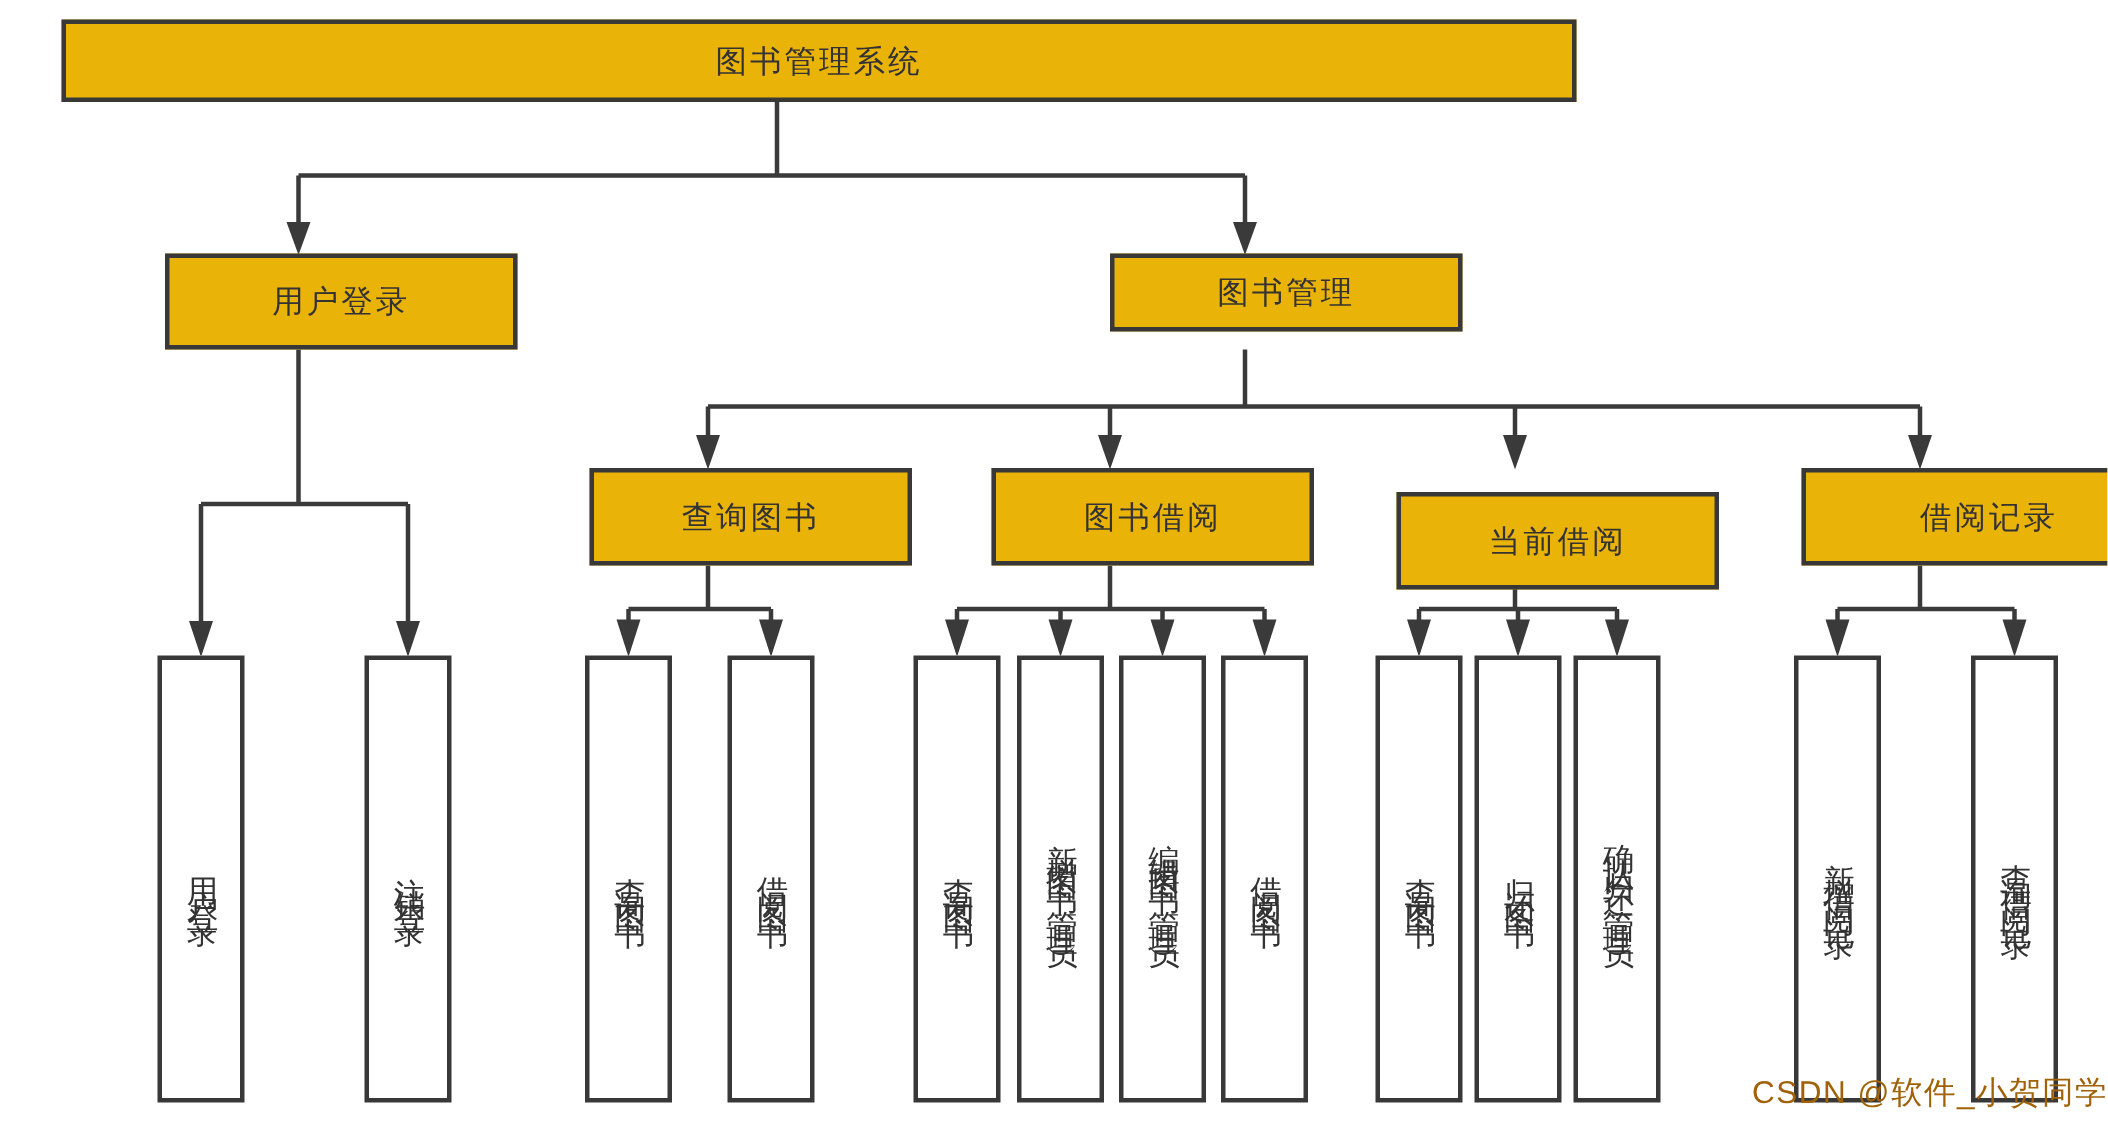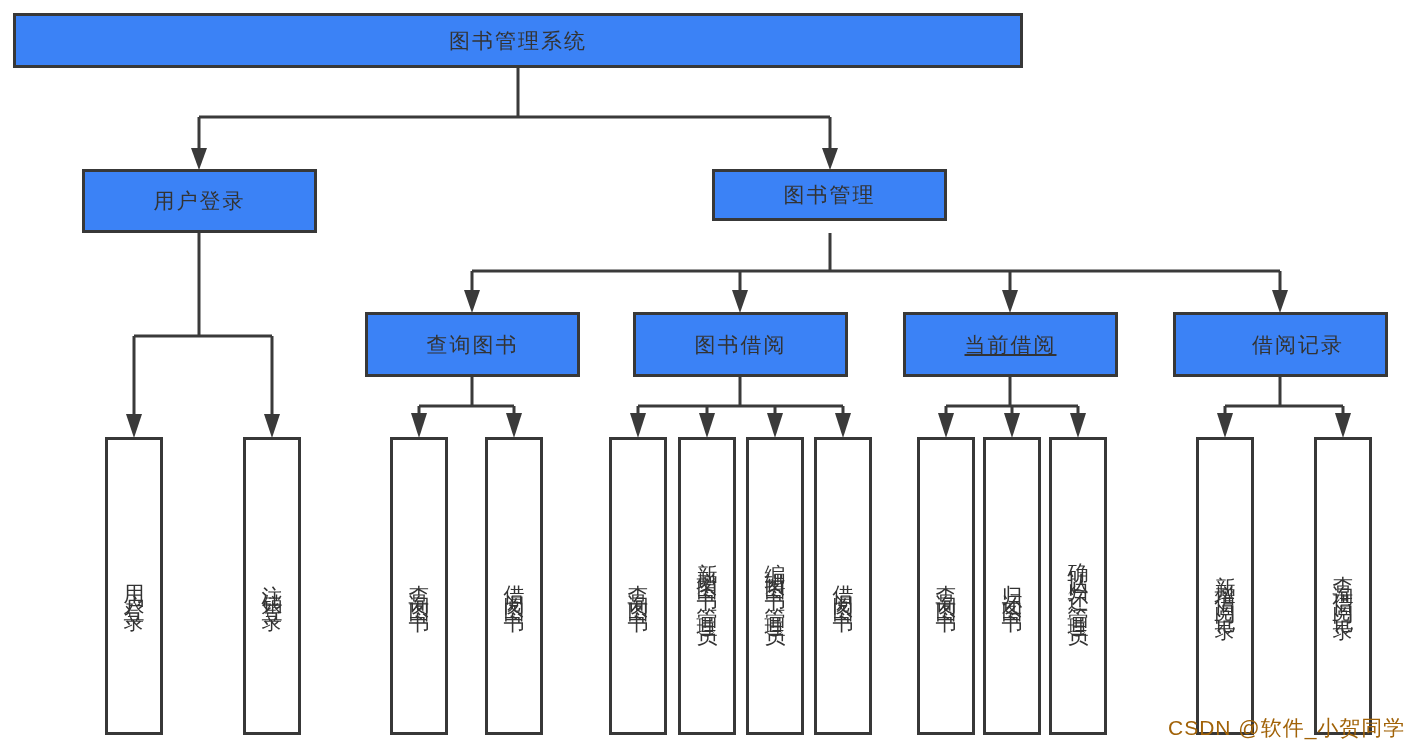--- a/index.html
+++ b/index.html
@@ -6,24 +6,25 @@
   #stage{
     position:relative;
     width:1405px;height:747px;
     background:#ffffff;
     font-family:"Liberation Sans","DejaVu Sans",sans-serif;
     overflow:hidden;
   }
   #wires{position:absolute;left:0;top:0;width:1405px;height:747px;}
   .hbox{
     position:absolute;box-sizing:border-box;
-    background:#3b82f6;border:3px solid #383838;
+    background:#eab308;border:3px solid #383838;
     display:flex;align-items:center;justify-content:center;
     color:#333333;font-size:21px;letter-spacing:2px;
     z-index:2;
+    margin-left:28px;
   }
   .vbox{
     position:absolute;box-sizing:border-box;
     width:58px;height:298px;top:437px;
     background:#ffffff;border:3px solid #383838;
     display:flex;align-items:center;justify-content:center;
     color:#333333;z-index:2;
   }
   .vtext{
     writing-mode:vertical-rl;
@@ -99,21 +100,21 @@
   <div class="hbox" style="left:712px;top:169px;width:235px;height:52px;">
     <span>图书管理</span>
   </div>
 
   <div class="hbox" style="left:365px;top:312px;width:215px;height:65px;">
     <span>查询图书</span>
   </div>
   <div class="hbox" style="left:633px;top:312px;width:215px;height:65px;">
     <span>图书借阅</span>
   </div>
-  <div class="hbox" style="left:903px;top:312px;width:215px;height:65px;text-decoration:underline;">
+  <div class="hbox" style="left:903px;top:328px;width:215px;height:65px;">
     <span>当前借阅</span>
   </div>
   <div class="hbox" style="left:1173px;top:312px;width:215px;height:65px;padding-left:35px;">
     <span>借阅记录</span>
   </div>
 
   <div class="vbox" style="left:105px;">
     <span class="vtext">用户登录</span>
   </div>
   <div class="vbox" style="left:243px;">

